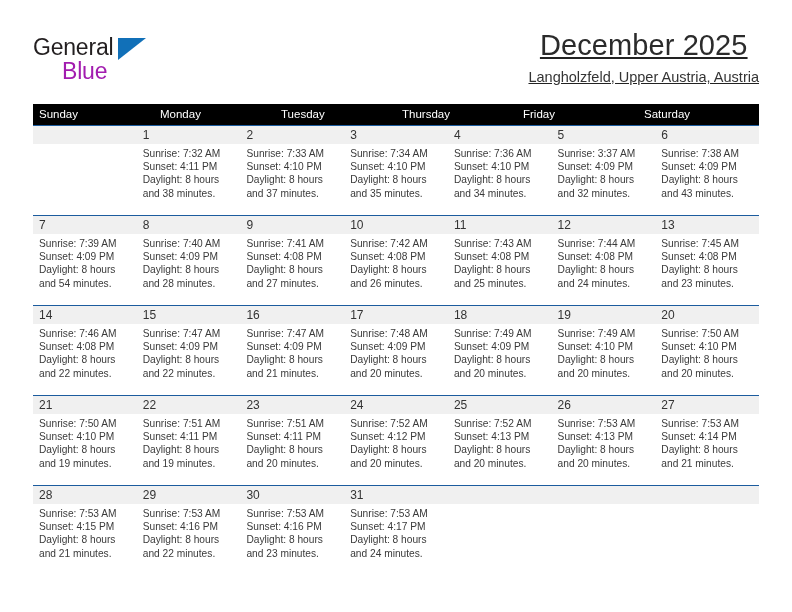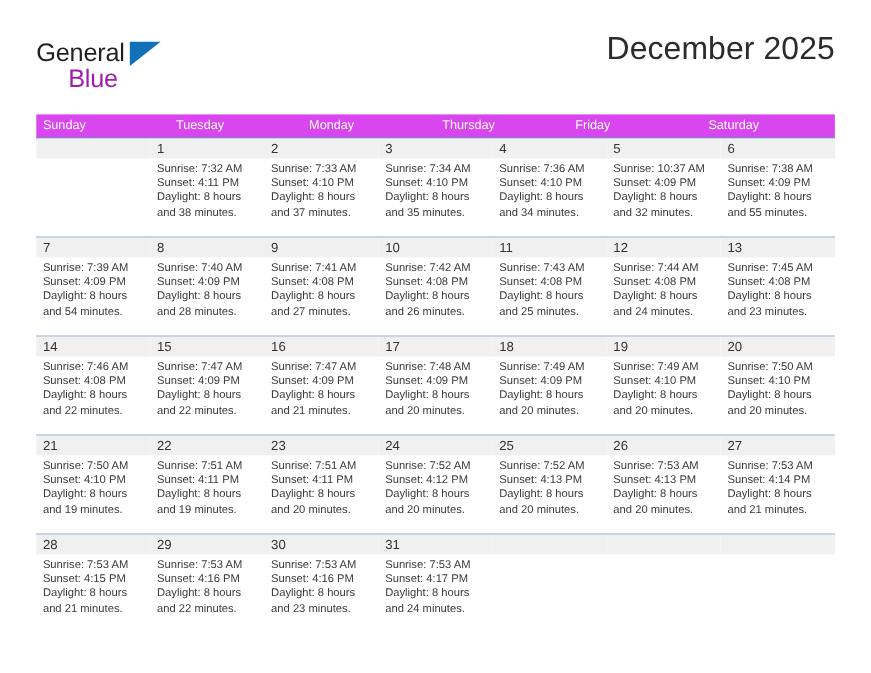--- a/index.html
+++ b/index.html
@@ -64,20 +64,21 @@
     letter-spacing: -0.2px;
     color: #a21caf;
     font-family: "Liberation Sans", sans-serif;
   }
 
   .title-block {
     position: absolute;
     right: 33px;
     top: 28px;
     text-align: center;
+    text-decoration: underline;
   }
   .cal-title {
     font-size: 29px;
     font-weight: normal;
     color: #2b2b2b;
     line-height: 34px;
     letter-spacing: 0.1px;
   }
   .cal-subtitle {
     margin-top: 7px;
@@ -91,21 +92,21 @@
     position: absolute;
     left: 33px;
     top: 104px;
     width: 726px;
   }
 
   .dow-row {
     display: flex;
     width: 726px;
     height: 21px;
-    background: #d946ef;
+    background: #000000;
   }
   .dow {
     flex: 1 1 0;
     color: #ffffff;
     font-size: 11.5px;
     line-height: 21px;
     padding-left: 6px;
     box-sizing: border-box;
     white-space: nowrap;
   }
@@ -158,30 +159,31 @@
   <div class="header">
 
     <div class="logo">
       <span class="logo-general">General</span>
       <span class="logo-triangle"></span>
       <span class="logo-blue">Blue</span>
     </div>
 
     <div class="title-block">
       <div class="cal-title">December 2025</div>
+      <div class="cal-subtitle">Langholzfeld, Upper Austria, Austria</div>
     </div>
 
   </div>
 
   <div class="calendar">
 
     <div class="dow-row">
       <div class="dow">Sunday</div>
+      <div class="dow">Monday</div>
       <div class="dow">Tuesday</div>
-      <div class="dow">Monday</div>
       <div class="dow">Thursday</div>
       <div class="dow">Friday</div>
       <div class="dow">Saturday</div>
     </div>
 
     <div class="week">
       <div class="day">
         <div class="day-num empty"></div>
         <div class="day-info">
           <div></div>
@@ -222,33 +224,33 @@
         <div class="day-info">
           <div>Sunrise: 7:36 AM</div>
           <div>Sunset: 4:10 PM</div>
           <div>Daylight: 8 hours</div>
           <div>and 34 minutes.</div>
         </div>
       </div>
       <div class="day">
         <div class="day-num">5</div>
         <div class="day-info">
-          <div>Sunrise: 10:37 AM</div>
+          <div>Sunrise: 3:37 AM</div>
           <div>Sunset: 4:09 PM</div>
           <div>Daylight: 8 hours</div>
           <div>and 32 minutes.</div>
         </div>
       </div>
       <div class="day">
         <div class="day-num">6</div>
         <div class="day-info">
           <div>Sunrise: 7:38 AM</div>
           <div>Sunset: 4:09 PM</div>
           <div>Daylight: 8 hours</div>
-          <div>and 55 minutes.</div>
+          <div>and 43 minutes.</div>
         </div>
       </div>
     </div>
 
     <div class="week">
       <div class="day">
         <div class="day-num">7</div>
         <div class="day-info">
           <div>Sunrise: 7:39 AM</div>
           <div>Sunset: 4:09 PM</div>

